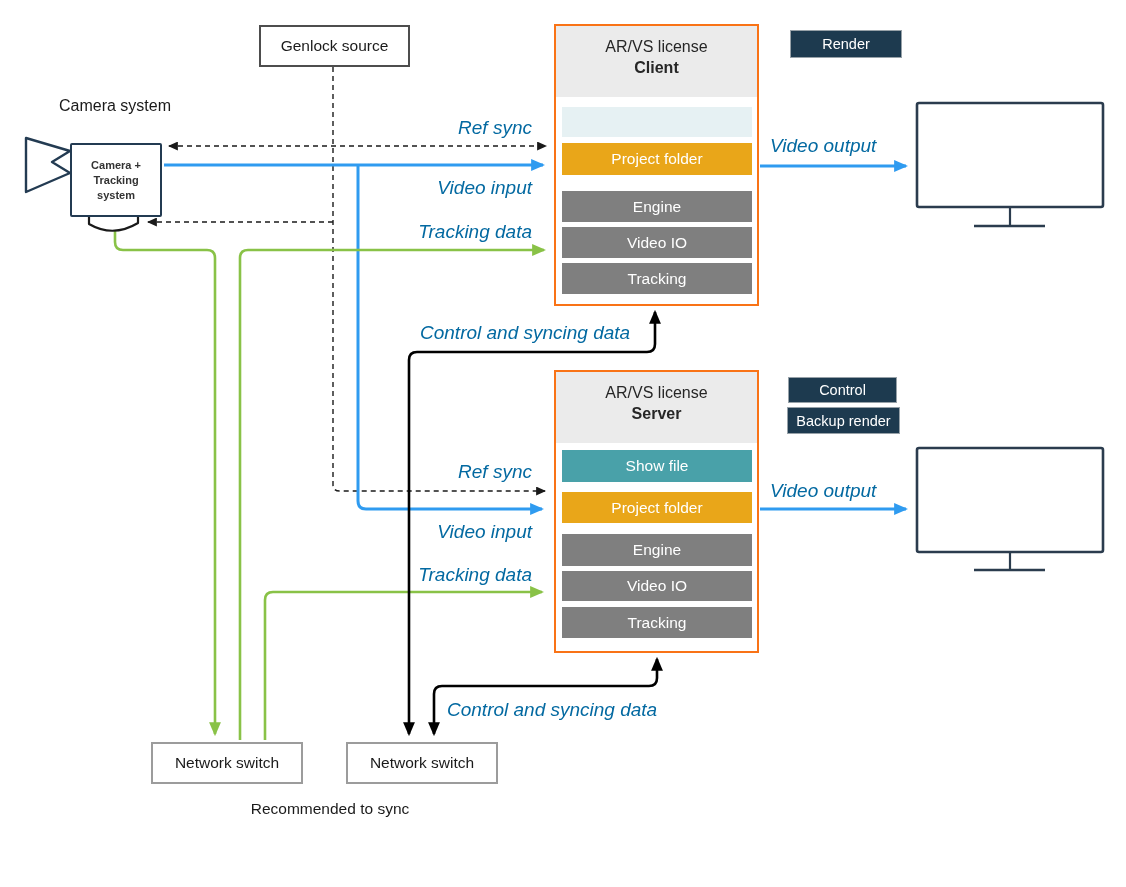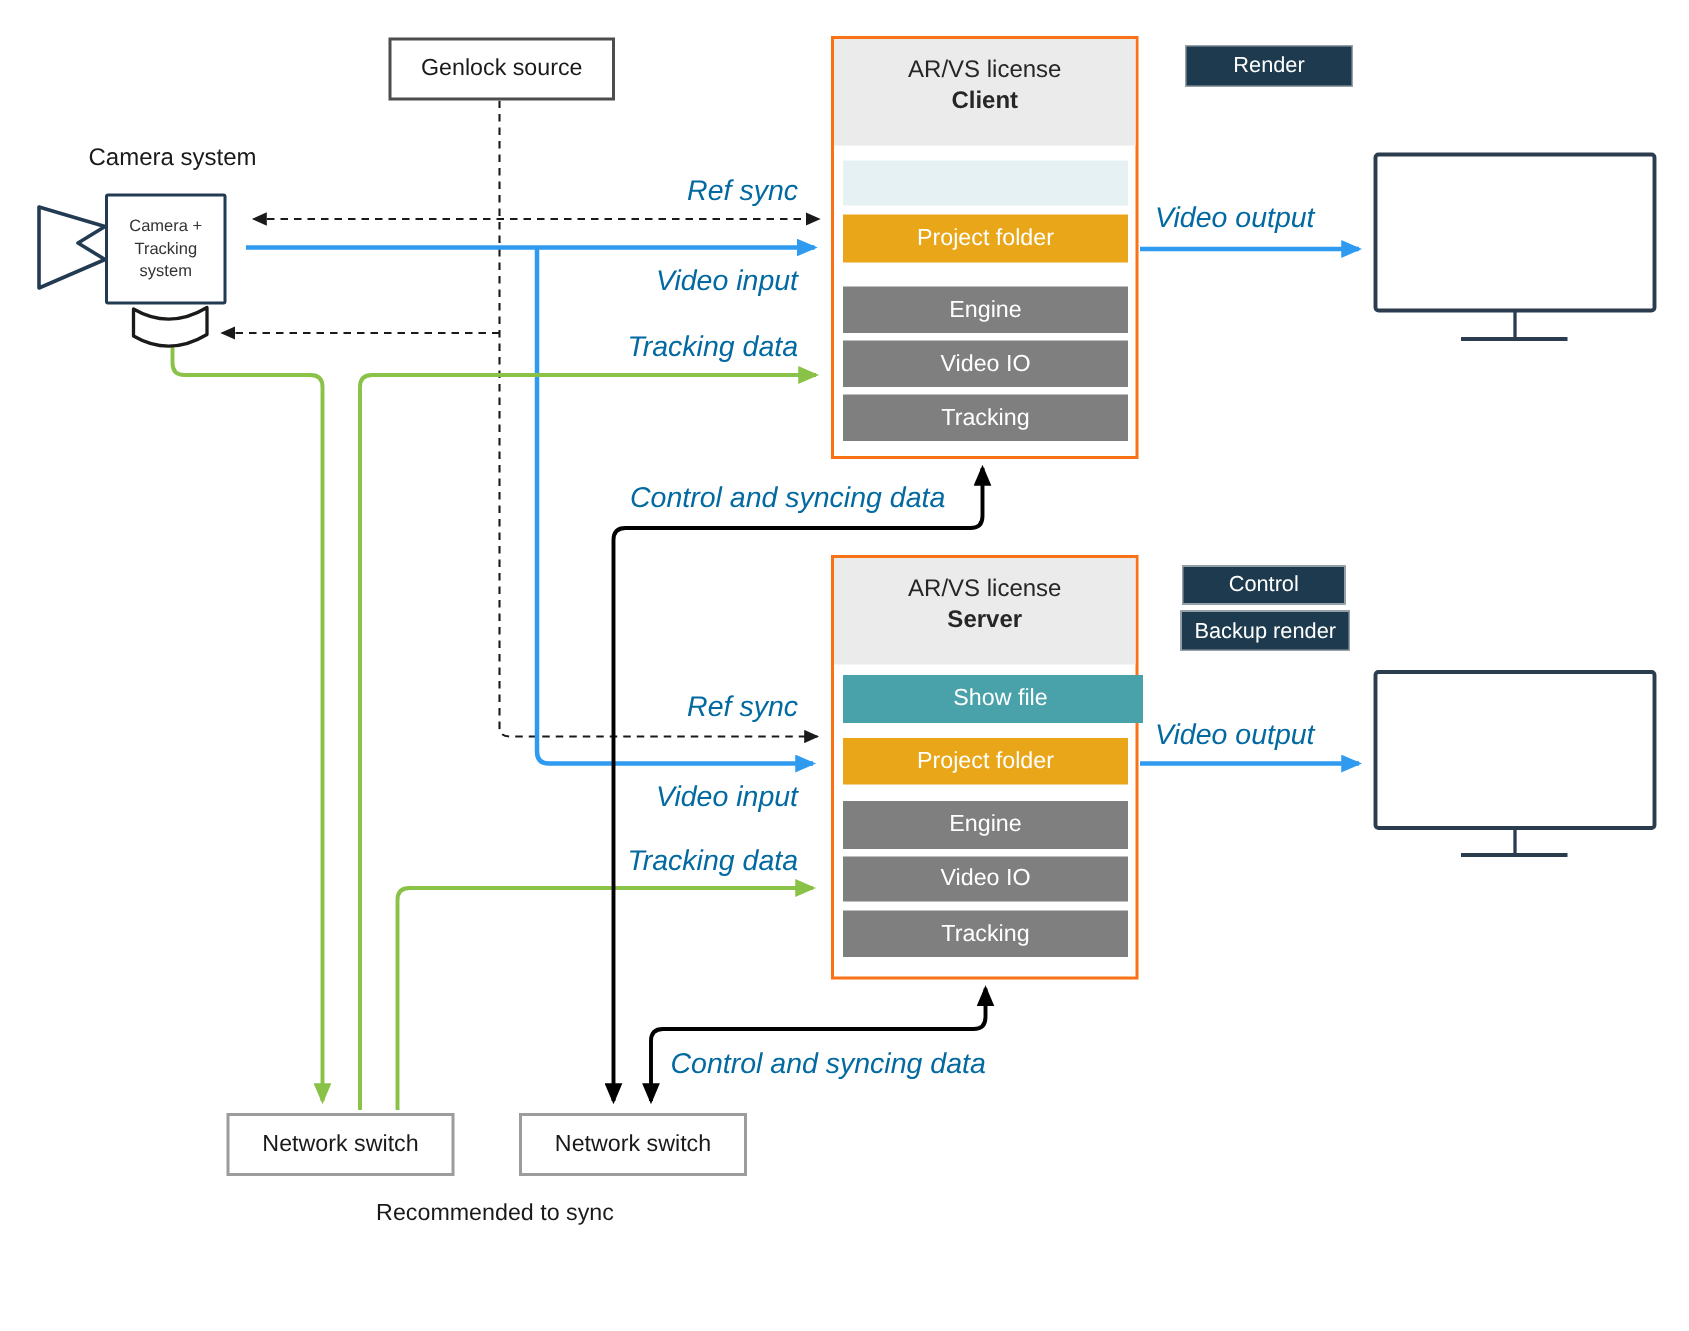--- a/index.html
+++ b/index.html
@@ -20,21 +20,21 @@
     position:absolute;left:0;top:0;right:0;height:71px;background:#EBEBEB;
     text-align:center;padding-top:12px;box-sizing:border-box;font-size:16px;color:#262626;
   }
   .bigbox .hdr .role{font-weight:bold;margin-top:3px;font-size:16px;}
   .row{
     position:absolute;left:6px;width:190px;text-align:center;color:#ffffff;
     font-size:15.5px;display:flex;align-items:center;justify-content:center;
   }
   .row.slot{background:#E6F1F3;}
   .row.orange{background:#E9A619;}
-  .row.teal{background:#49A1A9;padding-left:10px;}
+  .row.teal{background:#49A1A9;}
   .row.gray{background:#7F7F7F;}
   .badge{
     background:#1D3A4F;border:1px solid #97a1a8;color:#fff;font-size:14.5px;
     display:flex;align-items:center;justify-content:center;margin-left:30px;
   }
   .camerabox{
     background:#fff;border:2.5px solid #233B52;border-radius:2px;
     font-size:11px;line-height:15px;color:#333;text-align:center;
     display:flex;flex-direction:column;align-items:center;justify-content:center;
   }
@@ -94,21 +94,21 @@
     </g>
 
     <g>
       <rect x="917" y="448" width="186" height="104" rx="2" fill="#ffffff" stroke="#2B3C4E" stroke-width="2.6"></rect>
       <path d="M1010,552 L1010,570" stroke="#2B3C4E" stroke-width="2.2" fill="none"></path>
       <path d="M974,570 L1045,570" stroke="#2B3C4E" stroke-width="2.6" fill="none"></path>
     </g>
   </svg>
 
   <div class="title" style="left:40px;top:97px;width:150px;text-align:center;">Camera system</div>
-  <div class="abs camerabox" style="left:70px;top:129px;width:81px;height:74px;">
+  <div class="abs camerabox" style="left:70px;top:143px;width:92px;height:74px;font-weight:bold;">
     <div>Camera +</div>
     <div>Tracking</div>
     <div>system</div>
   </div>
 
   <div class="abs plainbox" style="left:259px;top:25px;width:151px;height:42px;">
     <span>Genlock source</span>
   </div>
 
   <div class="abs bigbox" style="left:554px;top:24px;width:205px;height:282px;">

